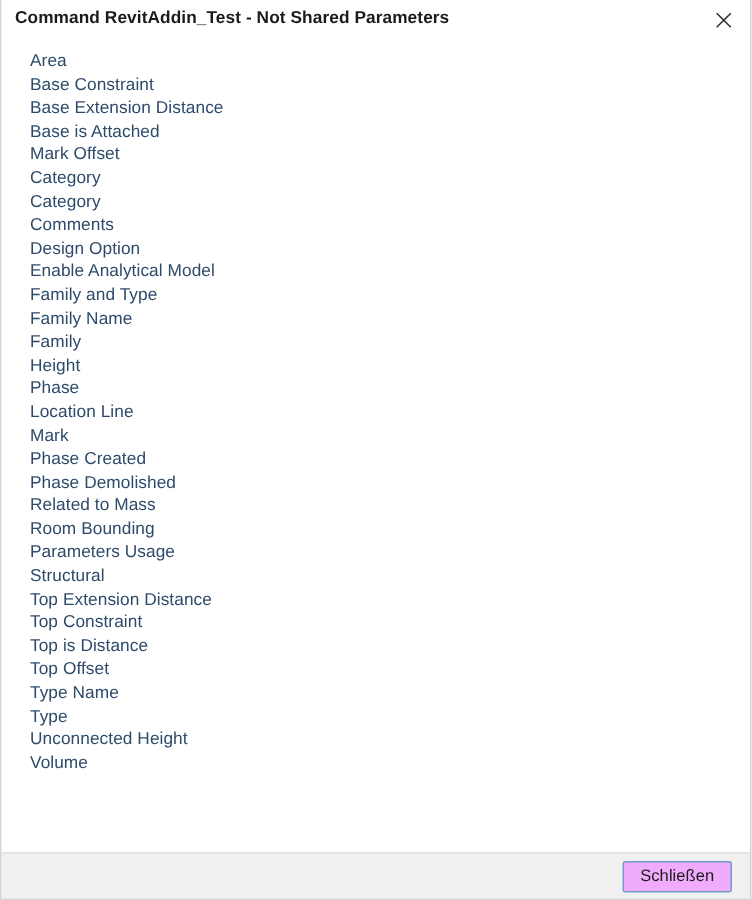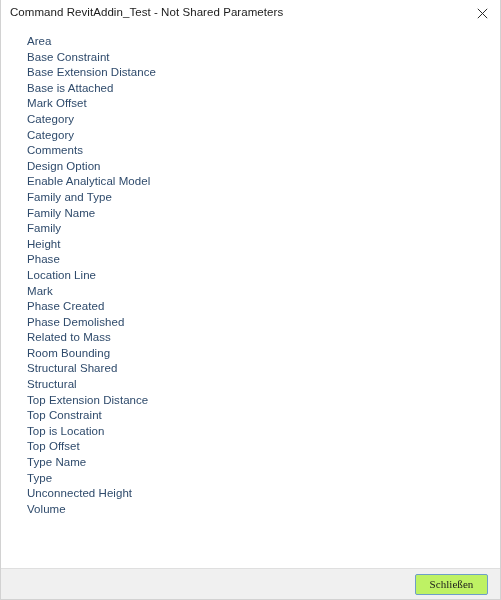--- a/index.html
+++ b/index.html
@@ -30,20 +30,21 @@
   
   .titlebar {
     position: relative;
     height: 26px;
     min-height: 26px;
     background: #ffffff;
     display: flex;
     align-items: center;
     padding: 0 0 0 9px;
     box-sizing: border-box;
+    font-weight: bold;
   }
   .titlebar-text {
     font-size: 11.5px;
     color: #1b1b1b;
     letter-spacing: 0.06px;
     white-space: nowrap;
     line-height: 1;
   }
   .titlebar-spacer {
     flex: 1 1 auto;
@@ -73,46 +74,47 @@
     box-sizing: border-box;
   }
   .param-list {
     list-style: none;
     margin: 0;
     padding: 0;
   }
   .param-item {
     height: 15.6px;
     line-height: 15.6px;
-    padding-left: 26px;
+    padding-left: 3px;
     font-size: 11.5px;
     color: #2e4a6b;
     white-space: nowrap;
     letter-spacing: 0.05px;
+    margin-left: 16px;
   }
 
   
   .footer {
     height: 31px;
     min-height: 31px;
     background: #f0f0f0;
     border-top: 1px solid #dfdfdf;
     display: flex;
     align-items: center;
     justify-content: flex-end;
     padding-right: 12px;
     box-sizing: border-box;
   }
   .close-dialog-button {
     min-width: 73px;
     height: 21px;
-    background: #bef264;
+    background: #f0abfc;
     border: 1px solid #6f9ec8;
     border-radius: 2px;
-    font-family: Liberation Serif, serif;
+    font-family: Liberation Sans, sans-serif;
     font-size: 11px;
     color: #1b1b1b;
     letter-spacing: 0.05px;
     padding: 0 9px;
     cursor: default;
     line-height: 1;
   }
 </style>
 </head>
 <body>
@@ -147,25 +149,25 @@
         <li class="param-item">Family Name</li>
         <li class="param-item">Family</li>
         <li class="param-item">Height</li>
         <li class="param-item">Phase</li>
         <li class="param-item">Location Line</li>
         <li class="param-item">Mark</li>
         <li class="param-item">Phase Created</li>
         <li class="param-item">Phase Demolished</li>
         <li class="param-item">Related to Mass</li>
         <li class="param-item">Room Bounding</li>
-        <li class="param-item">Structural Shared</li>
+        <li class="param-item">Parameters Usage</li>
         <li class="param-item">Structural</li>
         <li class="param-item">Top Extension Distance</li>
         <li class="param-item">Top Constraint</li>
-        <li class="param-item">Top is Location</li>
+        <li class="param-item">Top is Distance</li>
         <li class="param-item">Top Offset</li>
         <li class="param-item">Type Name</li>
         <li class="param-item">Type</li>
         <li class="param-item">Unconnected Height</li>
         <li class="param-item">Volume</li>
       </ul>
   </div>
 
   <div class="footer">
     <button class="close-dialog-button">Schließen</button>

